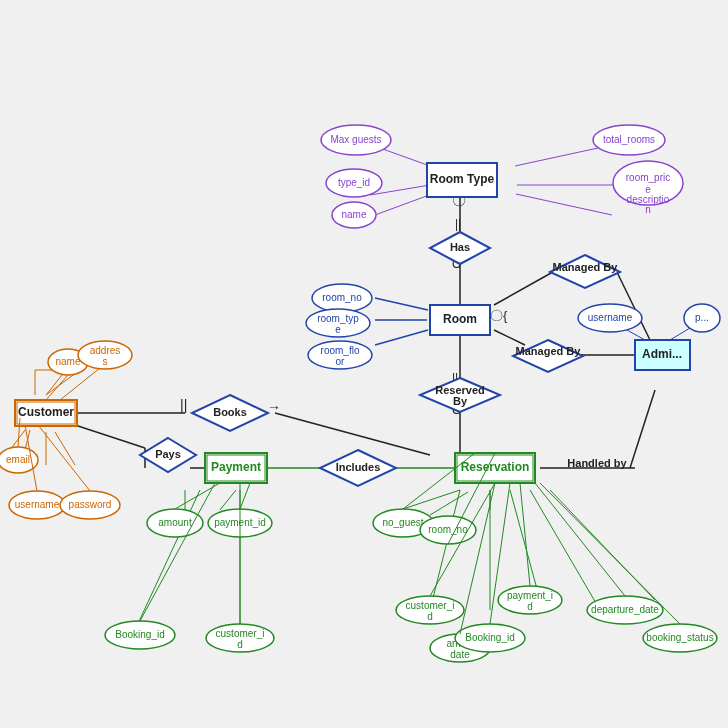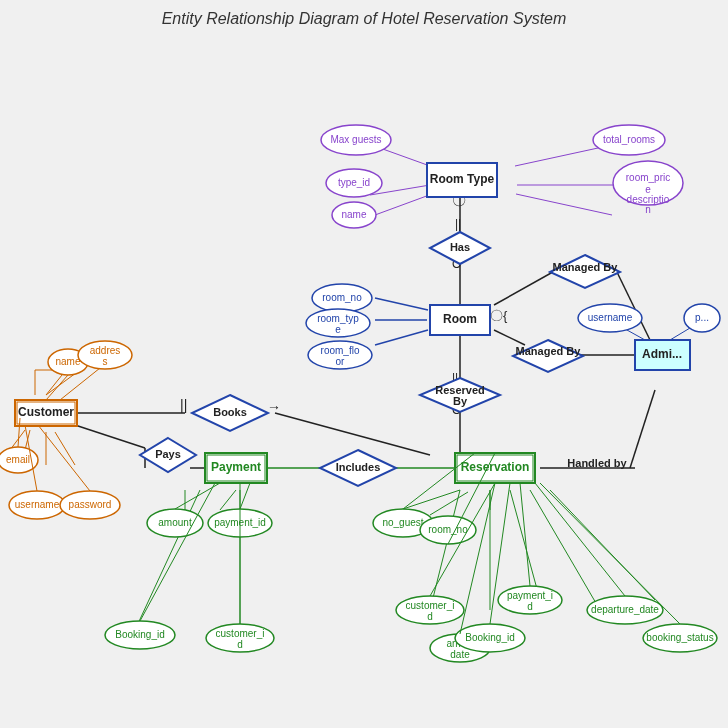--- a/index.html
+++ b/index.html
@@ -124,21 +124,20 @@
     .entity-rect-orange {
       fill: white;
       stroke: #cc6600;
       stroke-width: 2;
     }
   </style>
 </head>
 <body>
 
 <div id="diagram-container">
-  <p id="title">Entity Relationship Diagram of Hotel Reservation System</p>
 
   <svg viewBox="0 0 728 728">
 
     <line class="connector" x1="460" y1="195" x2="460" y2="232"></line>
 
     <line class="connector" x1="460" y1="264" x2="460" y2="305"></line>
 
     <text x="452" y="205" font-size="14" fill="#222">〇</text>
 
     <line class="connector" x1="460" y1="335" x2="460" y2="378"></line>

